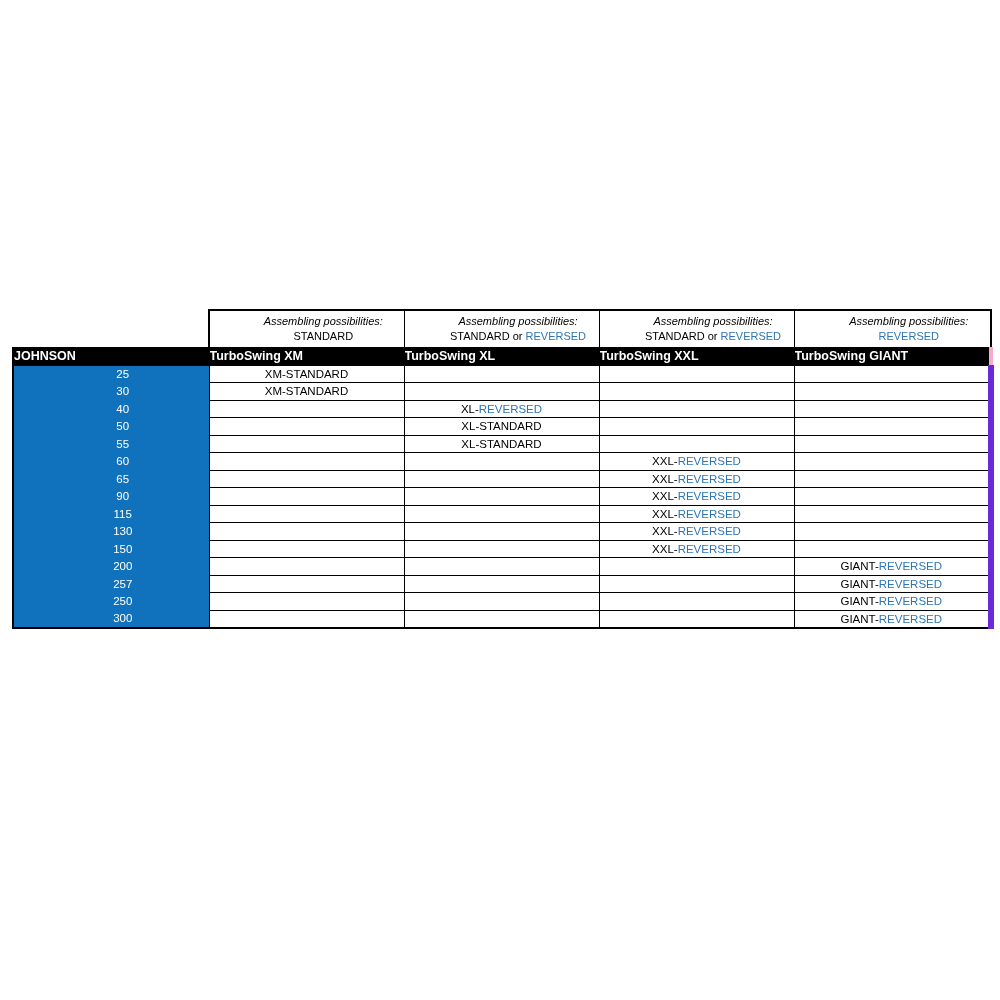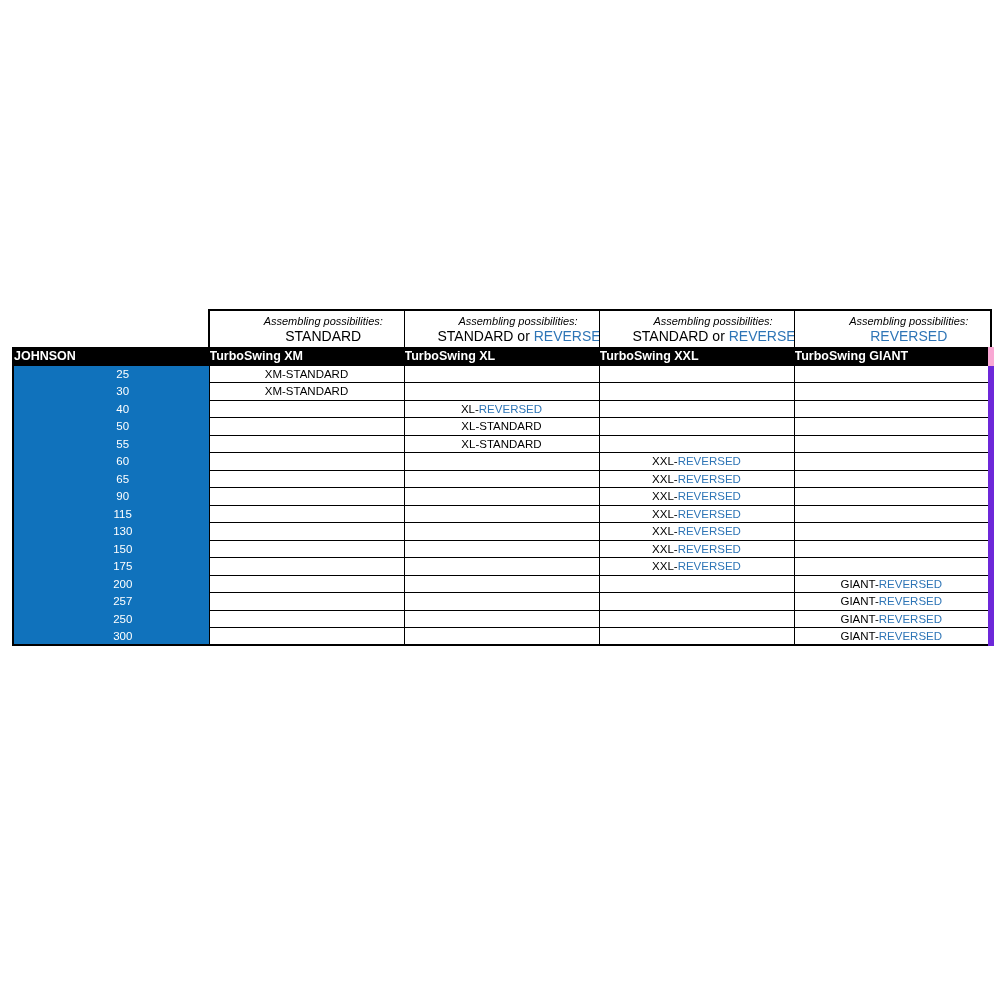--- a/index.html
+++ b/index.html
@@ -19,31 +19,31 @@
   
   .poss-row{height:37px;}
   .poss-row .spacer{border:none;background:transparent;}
   .poss-cell{
     border:1px solid #000;border-top:2px solid #000;
     text-align:center;vertical-align:middle;background:#fff;padding-left:33px;
   }
   .poss-row td:nth-child(2){border-left:2px solid #000;}
   .poss-row td:last-child{border-right:2px solid #000;}
   .poss-label{font-style:italic;font-size:11px;line-height:16px;font-weight:400;}
-  .poss-opts{font-size:14px;line-height:15px;}
+  .poss-opts{font-size:11px;line-height:15px;}
   .blue{color:var(--blue-text);}
 
   
   .head-row{height:18px;}
   .head-row th{
     background:var(--header-fill);color:#fff;font-weight:bold;font-size:12.5px;
     text-align:left;vertical-align:middle;border:1px solid #000;
   }
   .head-row th:first-child{border-left:2px solid #000;}
-  .head-row th:last-child{border-right:6px solid #f9a8d4;}
+  .head-row th:last-child{border-right:4px solid #f9a8d4;}
 
   
   tbody tr{height:17.5px;}
   tbody td{
     border:1px solid #000;text-align:center;vertical-align:middle;
     font-size:11.5px;background:#fff;
   }
   tbody td:last-child{border-right:6px solid #6d28d9;}
   tbody tr:last-child td{border-bottom:2px solid #000;}
   th.hp{
@@ -169,27 +169,20 @@
           <td></td>
         </tr>
         <tr>
           <th class="hp">150</th>
           <td></td>
           <td></td>
           <td><span>XXL-</span><span class="blue">REVERSED</span></td>
           <td></td>
         </tr>
         <tr>
-          <th class="hp">175</th>
-          <td></td>
-          <td></td>
-          <td><span>XXL-</span><span class="blue">REVERSED</span></td>
-          <td></td>
-        </tr>
-        <tr>
           <th class="hp">200</th>
           <td></td>
           <td></td>
           <td></td>
           <td><span>GIANT-</span><span class="blue">REVERSED</span></td>
         </tr>
         <tr>
           <th class="hp">257</th>
           <td></td>
           <td></td>

